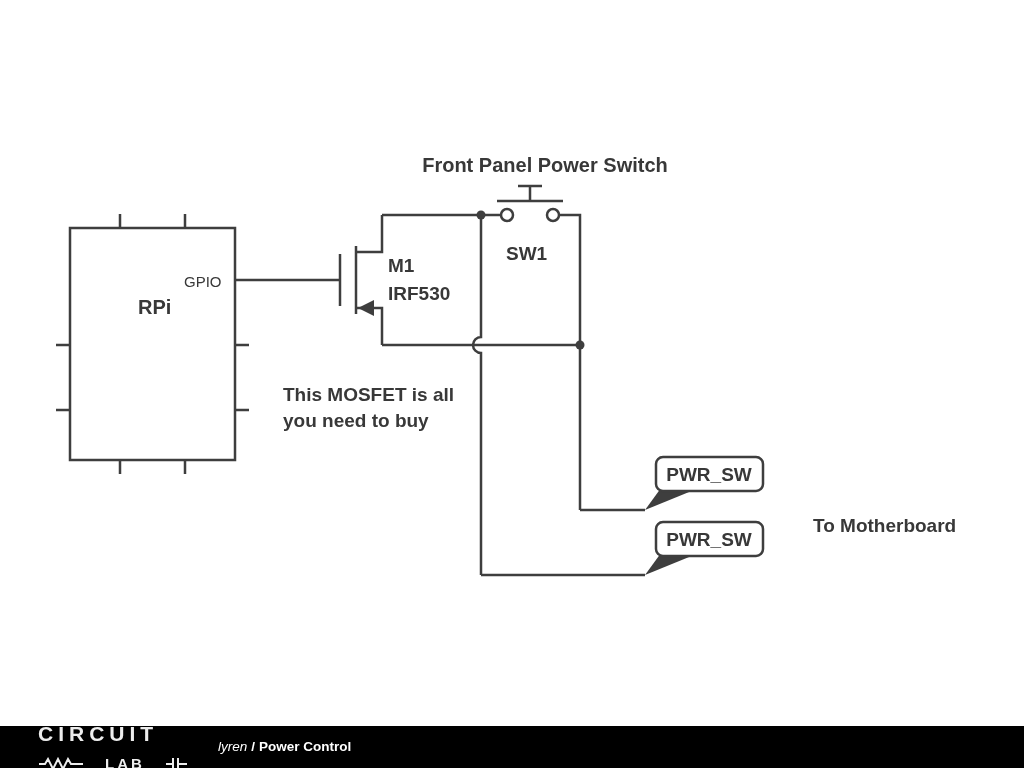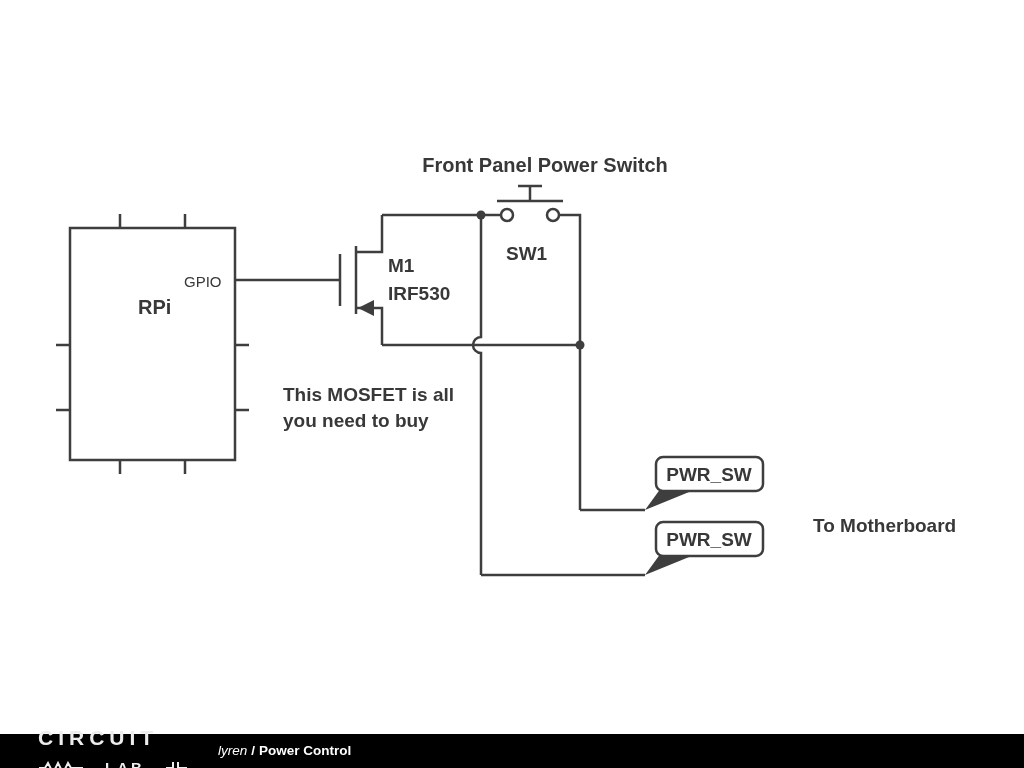--- a/index.html
+++ b/index.html
@@ -12,21 +12,21 @@
   .st{stroke:var(--wire,#3e3e3e);stroke-width:2.5;fill:none;stroke-linejoin:miter;stroke-linecap:butt;}
   .fl{fill:var(--wire,#3e3e3e);stroke:none;}
   .term{fill:#ffffff;stroke:var(--wire,#3e3e3e);stroke-width:2.5;}
   .flagbox{fill:#ffffff;stroke:var(--wire,#3e3e3e);stroke-width:2.5;}
   text{font-family:"Liberation Sans",sans-serif;fill:var(--label,#383838);}
   .b19{font-size:19px;font-weight:bold;}
   .b20{font-size:20px;font-weight:bold;}
   .r15{font-size:15px;font-weight:normal;}
   
   .footer{
-    position:absolute;left:0;bottom:0;width:1024px;height:34px;
+    position:absolute;left:0;bottom:0;width:1024px;height:42px;
     background:var(--footer_bg,#000);display:flex;align-items:center;
   }
   .logo{width:178px;padding-left:38px;color:var(--logo,#ededed);flex:0 0 auto;}
   .logo-top{font-size:21px;font-weight:bold;letter-spacing:5px;line-height:1;}
   .logo-bottom{display:flex;align-items:center;gap:21px;margin-top:12px;}
   .logo-lab{font-size:15px;font-weight:bold;letter-spacing:3px;line-height:1;}
   .meta{color:var(--footer_text,#fff);font-size:13.5px;line-height:1.5;margin-left:2px;}
   .meta .author{font-style:italic;}
   .meta .sep{margin:0 4px;font-weight:bold;}
   .meta .project{font-weight:bold;}

